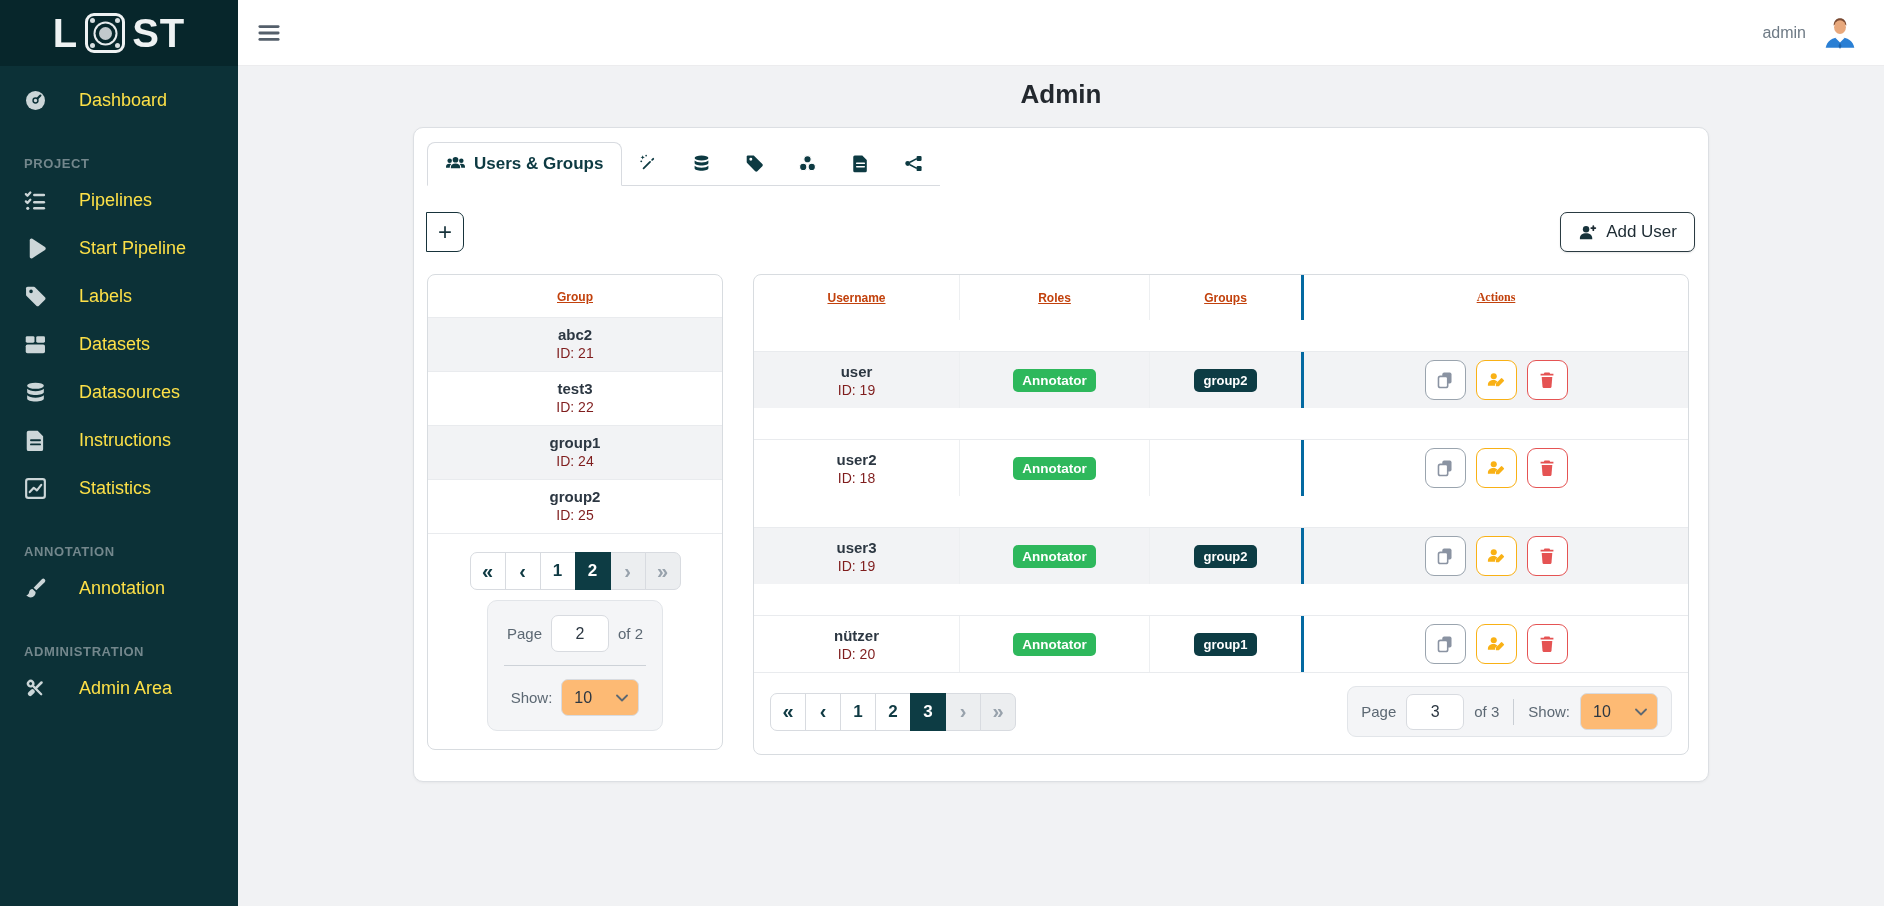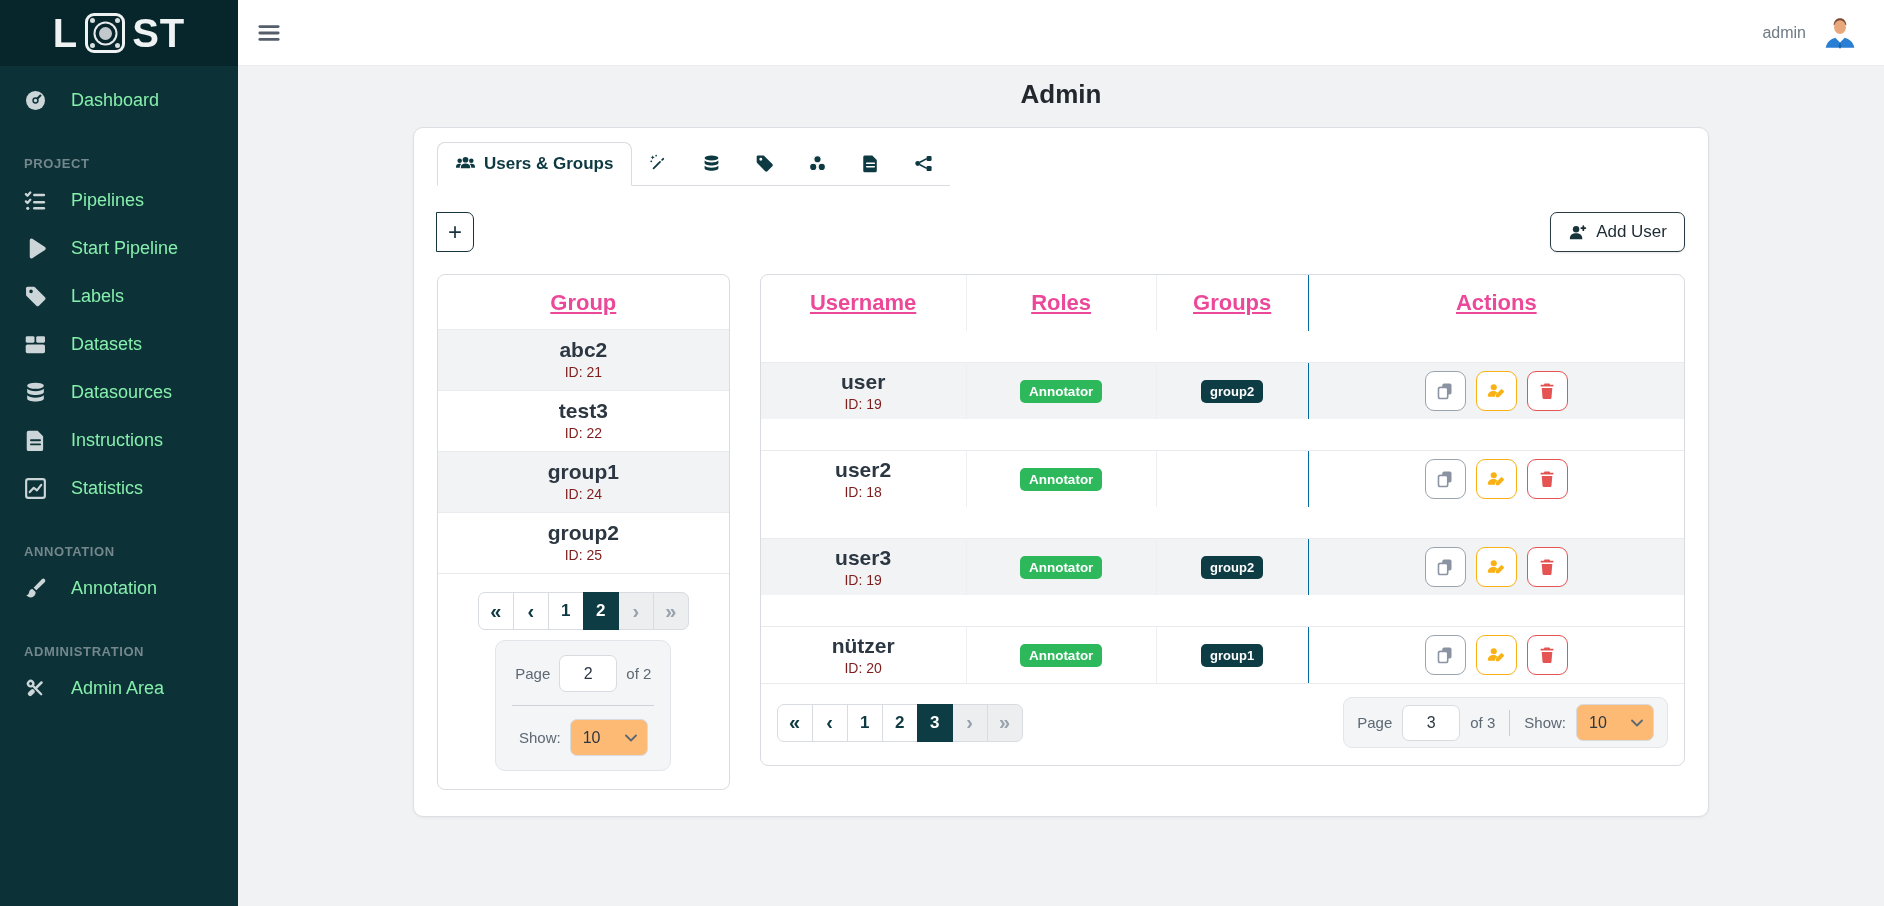--- a/index.html
+++ b/index.html
@@ -14,36 +14,36 @@
 
   
   .sidebar{position:absolute;left:0;top:0;width:238px;height:906px;background:var(--sidebar-bg);z-index:5;--icon-bg:var(--sidebar-bg);}
   .brand{height:66px;background:var(--brand-bg);display:flex;align-items:center;justify-content:center;gap:7px;cursor:pointer;}
   .logo-letter{font-size:40px;font-weight:700;color:#eef2f3;letter-spacing:1px;line-height:1;}
   .logo-cam{width:40px;height:40px;border:3px solid #eef2f3;border-radius:9px;position:relative;display:flex;align-items:center;justify-content:center;}
   .logo-cam .dot{position:absolute;width:5px;height:5px;border-radius:50%;background:#d7dee0;}
   .logo-cam .dot.tl{left:2px;top:2px}.logo-cam .dot.tr{right:2px;top:2px}.logo-cam .dot.bl{left:2px;bottom:2px}.logo-cam .dot.br{right:2px;bottom:2px}
   .logo-cam .lens{width:13px;height:13px;border-radius:50%;background:#c2c9cc;box-shadow:0 0 0 3.5px var(--brand-bg),0 0 0 5.5px #e7ebed;}
   .side-nav{padding-top:10px;}
-  .nav-item{height:48px;display:flex;align-items:center;padding-left:24px;gap:24px;color:#86efac;font-size:18px;cursor:pointer;}
+  .nav-item{height:48px;display:flex;align-items:center;padding-left:24px;gap:32px;color:#fde047;font-size:18px;cursor:pointer;}
   .nav-icon{width:23px;height:23px;color:#ccd6d8;flex:0 0 auto;}
   .nav-icon svg{width:100%;height:100%;fill:currentColor;}
   .section-label{margin:32px 0 0 24px;height:20px;font-size:13px;font-weight:700;letter-spacing:.6px;color:#73878c;}
 
   
   .topbar{position:absolute;left:238px;top:0;right:0;height:66px;background:#fff;display:flex;align-items:center;justify-content:space-between;padding:0 26px 0 12px;border-bottom:1px solid #ececee;}
   .hamburger{width:38px;height:38px;display:flex;align-items:center;justify-content:center;background:none;border:none;cursor:pointer;color:#545f6b;}
   .topbar-right{display:flex;align-items:center;gap:16px;}
   .topbar-user{font-size:16px;color:#6e7a85;}
   .avatar{width:36px;height:36px;cursor:pointer;}
 
   
   .main{position:absolute;left:238px;top:66px;right:0;bottom:0;background:var(--page-bg);}
   .page-title{margin-top:13px;text-align:center;font-size:26px;font-weight:700;color:#23282e;}
-  .card{width:1296px;margin:17px auto 0;background:#fff;border:1px solid #dcdfe3;border-radius:10px;padding:14px 23px 26px;box-shadow:0 1px 3px rgba(0,0,0,.05);}
+  .card{width:1296px;margin:17px auto 0;background:#fff;border:1px solid #dcdfe3;border-radius:10px;padding:14px 13px 26px;box-shadow:0 1px 3px rgba(0,0,0,.05);}
 
   
   .tabs{display:inline-flex;align-items:flex-end;border-bottom:1px solid var(--border);}
   .tab-active{display:flex;gap:9px;align-items:center;padding:11px 18px;border:1px solid var(--border);border-bottom:1px solid #fff;border-radius:8px 8px 0 0;margin-bottom:-1px;font-weight:700;font-size:17px;color:#0d3a42;background:#fff;cursor:pointer;}
   .tab-icon-btn{padding:12px 17px;color:#0d3a42;display:flex;align-items:center;background:none;border:none;cursor:pointer;}
   .tab-icon-btn svg,.tab-active svg{width:19px;height:19px;fill:currentColor;}
 
   
   .controls{display:flex;justify-content:space-between;align-items:center;margin-top:26px;}
   .input-group{display:flex;height:40px;}
@@ -51,25 +51,25 @@
   .group-input::placeholder{color:#8a93a2;}
   .plus-btn{width:38px;margin-left:-1px;border:1px solid #17333b;border-radius:0 7px 7px 0;background:#fff;font-size:24px;line-height:1;color:#17333b;cursor:pointer;display:flex;align-items:center;justify-content:center;font-family:inherit;}
   .add-user-btn{display:flex;gap:9px;align-items:center;height:40px;padding:0 17px;background:#fff;border:1px solid #2a3b42;border-radius:7px;font-size:17px;color:#1d2b33;font-weight:500;cursor:pointer;box-shadow:0 1px 2px rgba(0,0,0,.1);font-family:inherit;}
   .add-user-btn svg{width:19px;height:19px;fill:#17333b;}
 
   
   .panels{display:flex;gap:30px;margin-top:22px;align-items:flex-start;}
   .panel{border:1px solid #d8dce0;border-radius:8px;background:#fff;}
   .group-panel{width:296px;padding-bottom:18px;}
   .users-panel{width:936px;}
-  .t-header{padding:15px 0 13px;text-align:center;font-weight:700;font-size:22px;text-decoration:underline;color:#ec4899;cursor:pointer;}
+  .t-header{padding:15px 0 13px;text-align:center;font-weight:700;font-size:12px;text-decoration:underline;color:#c2410c;cursor:pointer;}
   .g-row{padding:8px 0 10px;text-align:center;border-top:1px solid #e9ebee;cursor:pointer;}
   .g-row:nth-child(odd){background:#f2f3f5;}
   .g-rows{border-bottom:1px solid #e9ebee;}
-  .g-name{font-weight:700;font-size:21px;color:#2c3742;}
+  .g-name{font-weight:700;font-size:15px;color:#2c3742;}
   .g-id{font-size:14px;color:#7f1d1d;margin-top:2px;}
 
   
   .pg{display:inline-flex;}
   .pg-btn{min-width:36px;height:38px;background:#fff;border:1px solid var(--border);margin-left:-1px;font-size:17px;font-weight:700;color:#0f3a43;display:flex;align-items:center;justify-content:center;padding:0 10px;cursor:pointer;font-family:inherit;}
   .pg-btn.chev{font-size:20px;}
   .pg-btn:first-child{border-radius:7px 0 0 7px;margin-left:0;}
   .pg-btn:last-child{border-radius:0 7px 7px 0;}
   .pg-btn.active{background:var(--accent);border-color:var(--accent);color:#fff;position:relative;z-index:1;}
   .pg-btn.disabled{background:#eceef0;color:#98a2ac;}
@@ -83,21 +83,21 @@
   .pp-select{width:78px;height:37px;border:1px solid var(--border);border-radius:7px;background:#fdba74;display:flex;align-items:center;justify-content:space-between;padding:0 10px 0 12px;font-size:16px;color:#2c3742;cursor:pointer;}
   .sel-chev{color:#5c6873;}
   .page-panel-h{display:flex;align-items:center;gap:10px;background:#f4f5f7;border:1px solid #e2e5e9;border-radius:9px;padding:6px 13px;font-size:15px;color:#5c6873;}
   .page-panel-h .pp-input{height:36px;}
   .v-divider{width:1px;height:26px;background:#c9ced4;margin:0 4px;}
 
   
   .u-row,.u-head{display:flex;}
   .u-head .cell{padding:15px 0;}
   .cell{display:flex;flex-direction:column;align-items:center;justify-content:center;text-align:center;}
-  .c1{width:205px;}.c2{width:190px;border-left:1px solid #edeff1;}.c3{width:152px;border-left:1px solid #edeff1;}.c4{flex:1;border-left:1px solid #0369a1;}
+  .c1{width:205px;}.c2{width:190px;border-left:1px solid #edeff1;}.c3{width:152px;border-left:1px solid #edeff1;}.c4{flex:1;border-left:3px solid #0369a1;font-family:Liberation Serif, serif;}
   .u-row{border-top:1px solid #e9ebee;min-height:57px;margin-top:31px;}
   .u-row:nth-child(odd){background:#f2f3f5;}
   .u-rows{border-bottom:1px solid #e9ebee;}
   .badge-role{background:var(--success);color:#fff;font-weight:700;font-size:13.5px;padding:4px 9px;border-radius:5px;}
   .badge-group{background:var(--accent);color:#fff;font-weight:700;font-size:13px;padding:4px 9px;border-radius:5px;}
   .badge-group:empty,.badge-role:empty{display:none;}
   .actions-wrap{flex-direction:row;gap:10px;}
   .act{width:41px;height:40px;border-radius:9px;background:#fff;display:flex;align-items:center;justify-content:center;cursor:pointer;}
   .act svg{width:18px;height:18px;fill:currentColor;}
   .act.copy{border:1px solid #9aa4ae;color:#8a93a2;}

